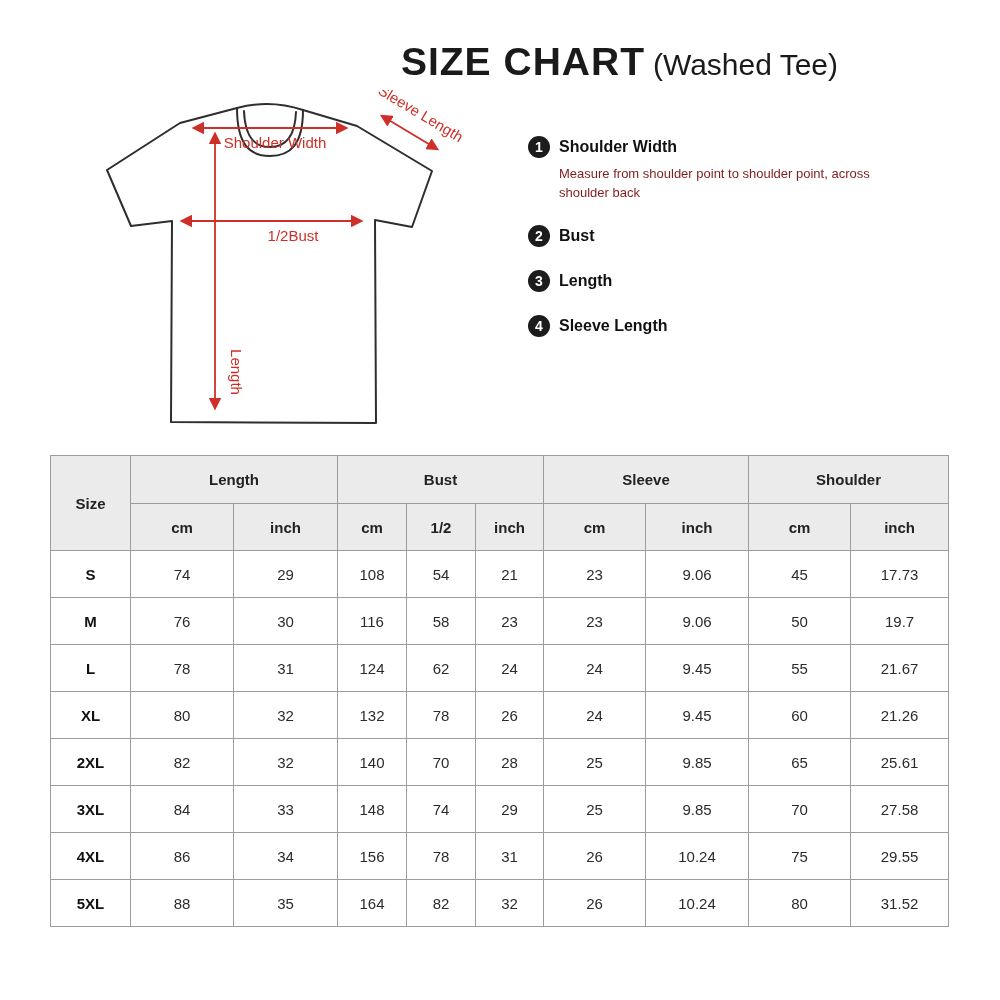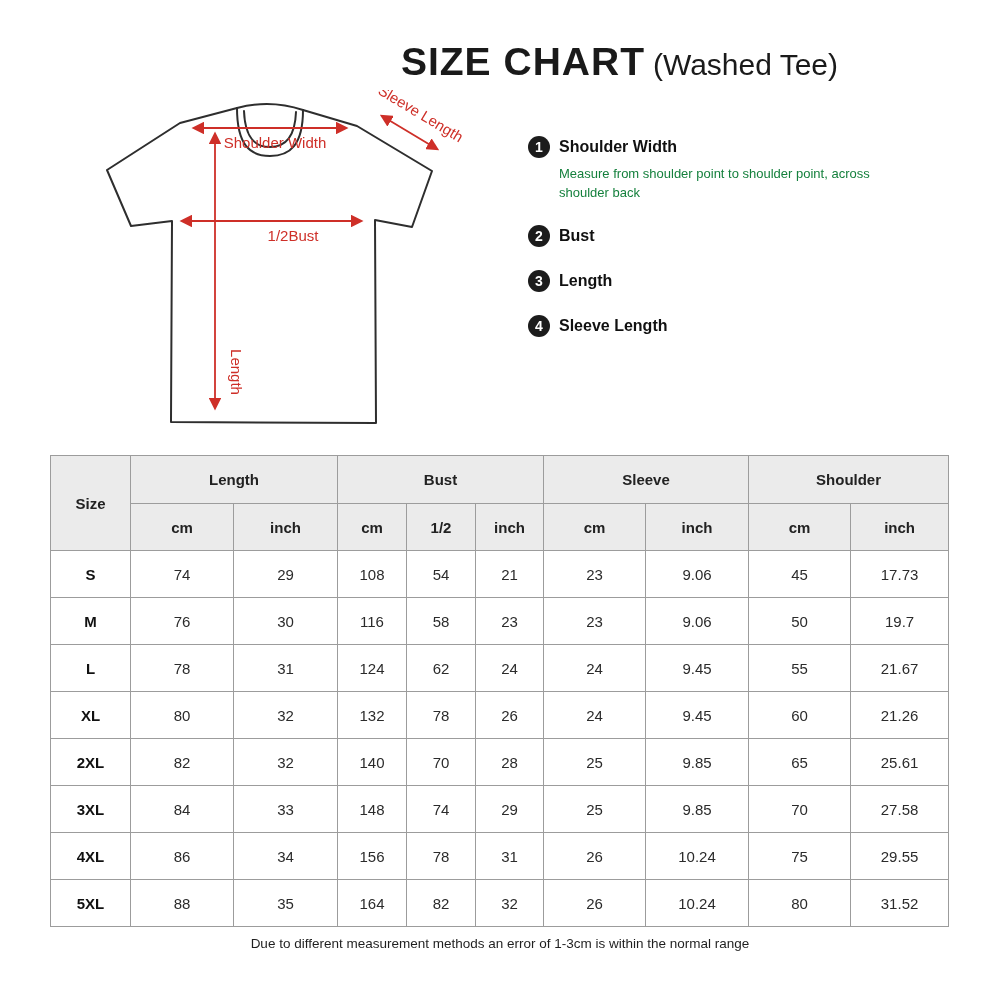--- a/index.html
+++ b/index.html
@@ -79,21 +79,21 @@
     margin-left: 9px;
     font-size: 16px;
     font-weight: bold;
     color: #111111;
   }
   .legend-desc {
     margin-top: 6px;
     padding-left: 31px;
     font-size: 13px;
     line-height: 19px;
-    color: #15803d;
+    color: #7f1d1d;
     max-width: 400px;
   }
 
   
   .size-table-wrap {
     position: absolute;
     left: 50px; top: 455px;
     width: 898px;
   }
   table.size-table {
@@ -320,14 +320,13 @@
           <td>26</td>
           <td>10.24</td>
           <td>80</td>
           <td>31.52</td>
         </tr>
       </tbody>
   </table>
 </div>
 
 <div class="notes">
-  <div class="note-line">Due to different measurement methods an error of 1-3cm is within the normal range</div>
 </div>
 
 </body></html>

